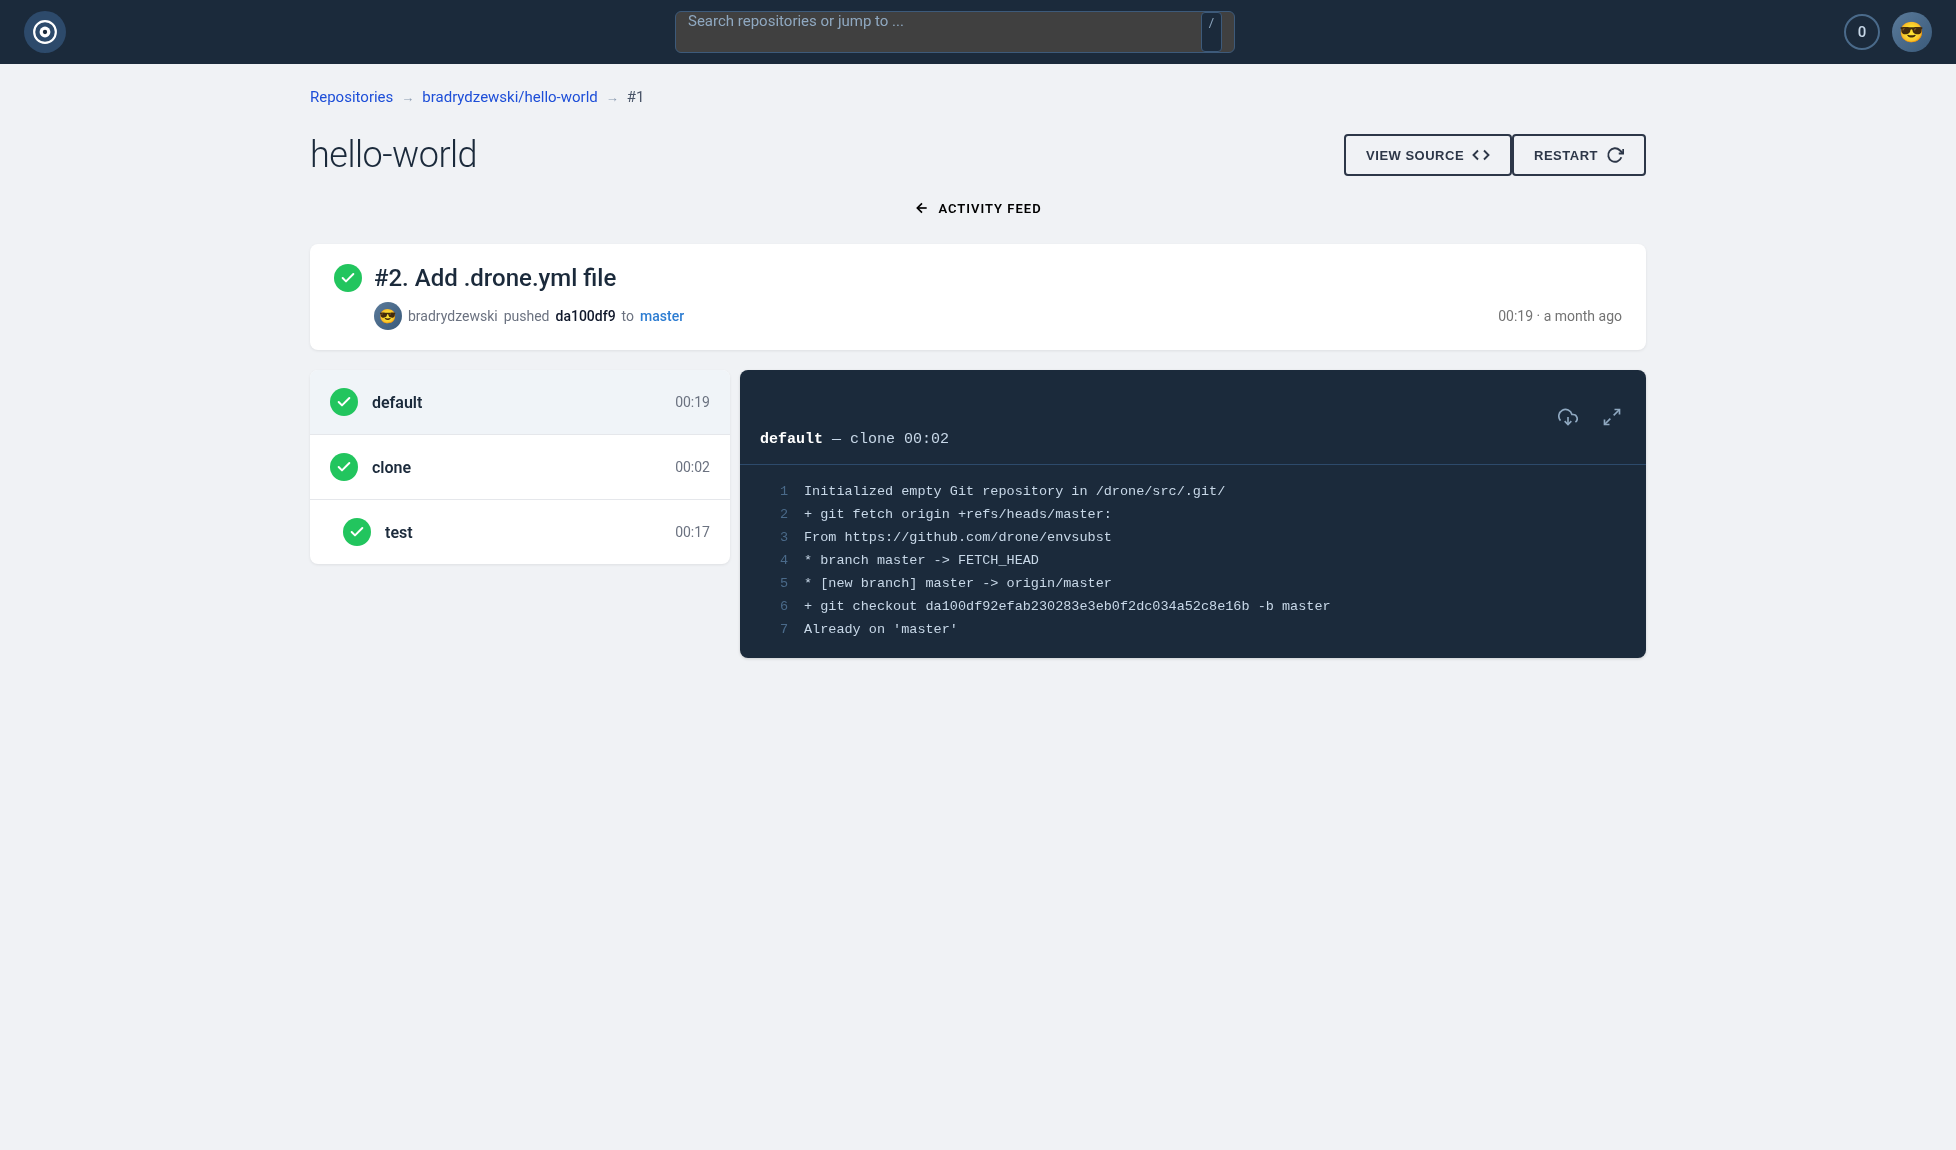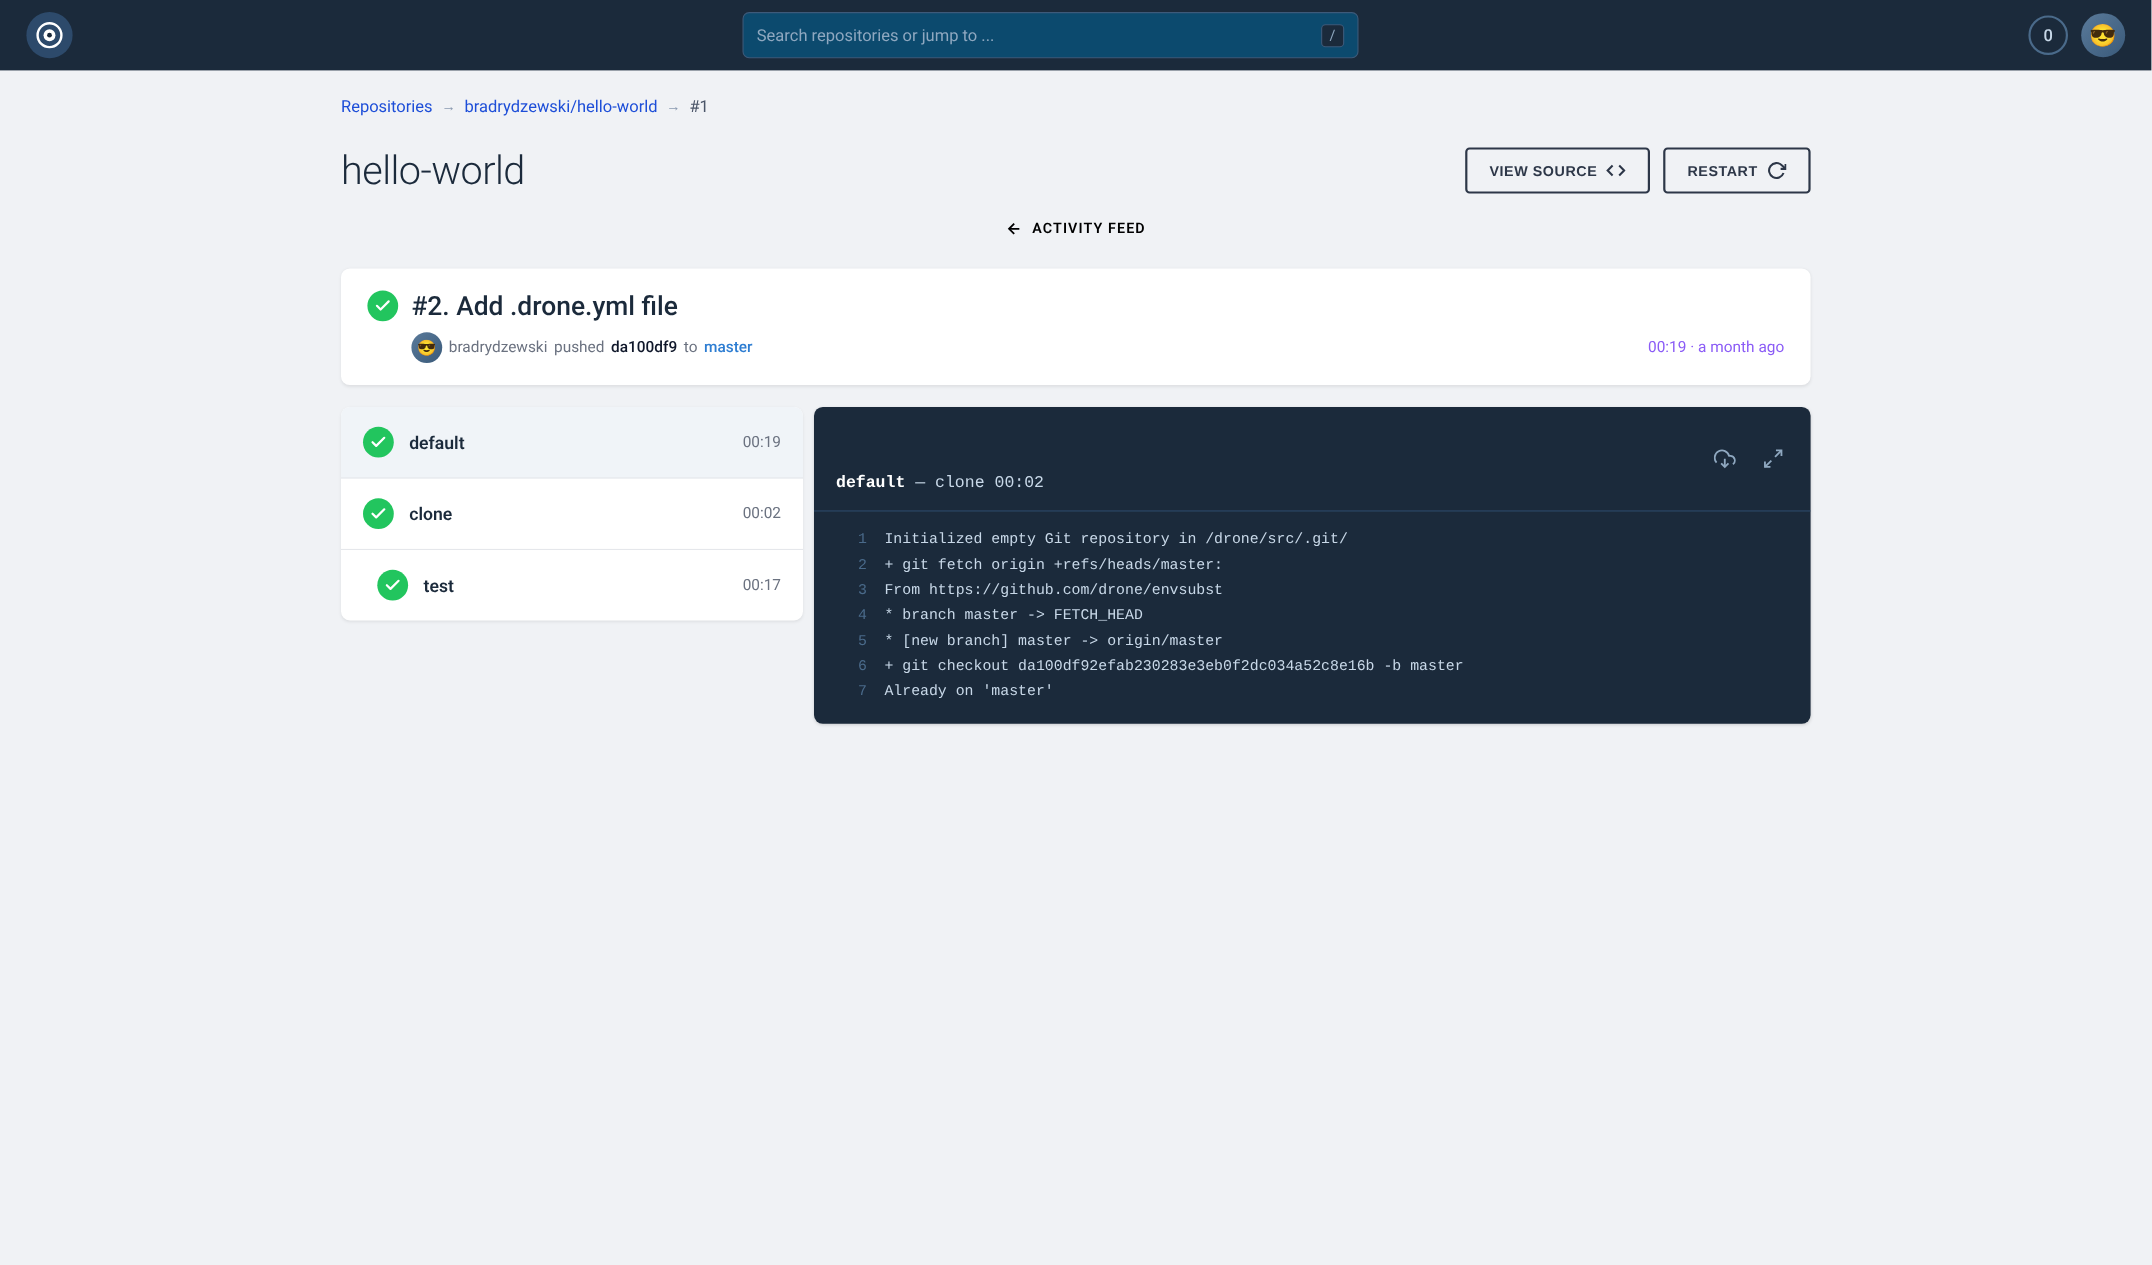--- a/index.html
+++ b/index.html
@@ -34,22 +34,21 @@
       height: 26px;
       fill: white;
     }
     .topnav-search-wrapper {
       flex: 1;
       display: flex;
       justify-content: center;
     }
     .topnav-search {
       display: flex;
-      align-items: center;
-      background: #0c4a6e;
+      background: #404040;
       border-radius: 6px;
       width: 560px;
       height: 42px;
       padding: 0 12px;
       cursor: text;
       border: 1px solid #3d5a7a;
     }
     .topnav-search-placeholder {
       flex: 1;
       color: #8fa8c0;
@@ -131,21 +130,20 @@
       margin-top: 16px;
     }
     .page-title {
       font-size: 36px;
       font-weight: 300;
       color: #1b2a3b;
       letter-spacing: -0.5px;
     }
     .header-actions {
       display: flex;
-      gap: 12px;
     }
     .btn-outline {
       display: flex;
       align-items: center;
       gap: 8px;
       padding: 10px 20px;
       border: 2px solid #2d3748;
       background: transparent;
       border-radius: 4px;
       cursor: pointer;
@@ -218,21 +216,21 @@
       cursor: pointer;
       font-weight: 500;
     }
     .build-branch-link {
       color: #2d7dd2;
       cursor: pointer;
       font-weight: 500;
     }
     .build-card-meta-right {
       font-size: 14px;
-      color: #8b5cf6;
+      color: #737373;
     }
 
     
     .lower-section {
       display: flex;
       gap: 10px;
       align-items: flex-start;
     }
 
     

